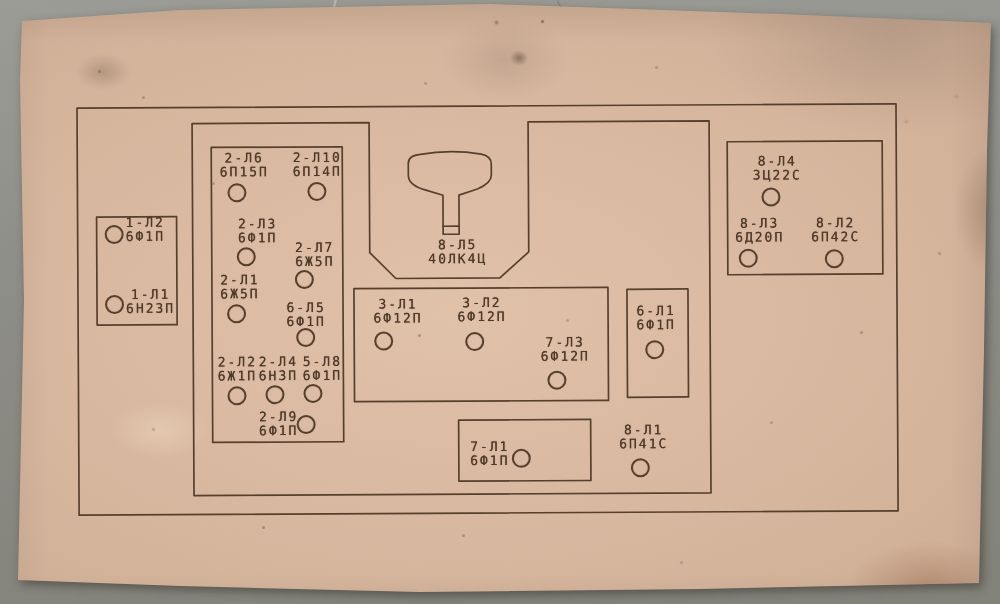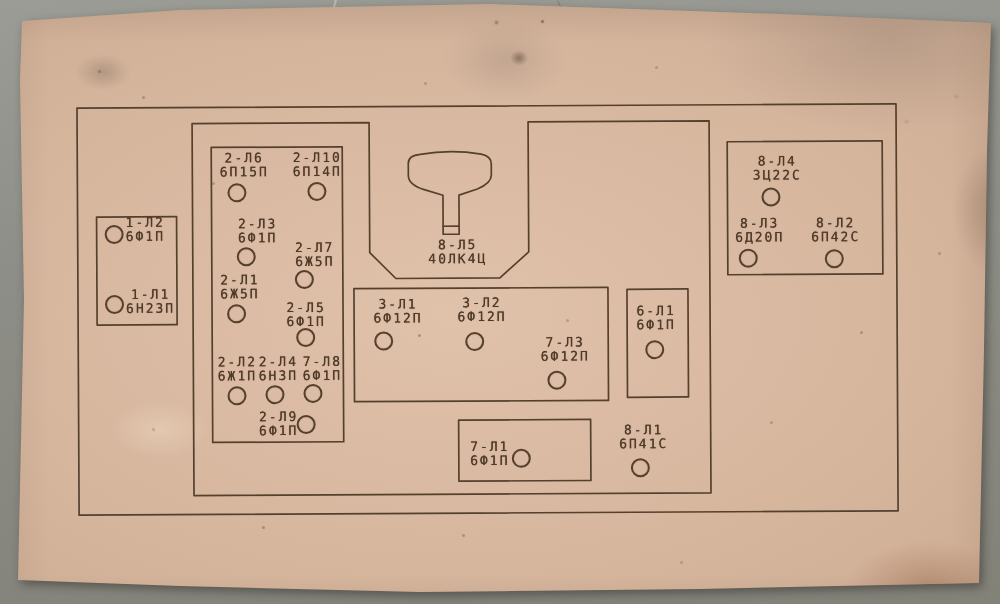--- a/index.html
+++ b/index.html
@@ -127,42 +127,42 @@
         </div>
         <div>
           <div class="tlabel" style="left:240px;top:272px">
             <div>2-Л1</div>
             <div>6Ж5П</div>
           </div>
           <div class="tpin" style="left:227px;top:303px"></div>
         </div>
         <div>
           <div class="tlabel" style="left:306px;top:300px">
-            <div>2-Л5</div>
+            <div>6-Л5</div>
             <div>6Ф1П</div>
           </div>
           <div class="tpin" style="left:296px;top:327px"></div>
         </div>
         <div>
           <div class="tlabel" style="left:237px;top:354px">
             <div>2-Л2</div>
             <div>6Ж1П</div>
           </div>
           <div class="tpin" style="left:227px;top:385px"></div>
         </div>
         <div>
           <div class="tlabel" style="left:278px;top:354px">
             <div>2-Л4</div>
             <div>6Н3П</div>
           </div>
           <div class="tpin" style="left:265px;top:384px"></div>
         </div>
         <div>
           <div class="tlabel" style="left:322px;top:354px">
-            <div>7-Л8</div>
+            <div>5-Л8</div>
             <div>6Ф1П</div>
           </div>
           <div class="tpin" style="left:303px;top:383px"></div>
         </div>
         <div>
           <div class="tlabel" style="left:278px;top:409px">
             <div>2-Л9</div>
             <div>6Ф1П</div>
           </div>
           <div class="tpin" style="left:296px;top:414px"></div>

